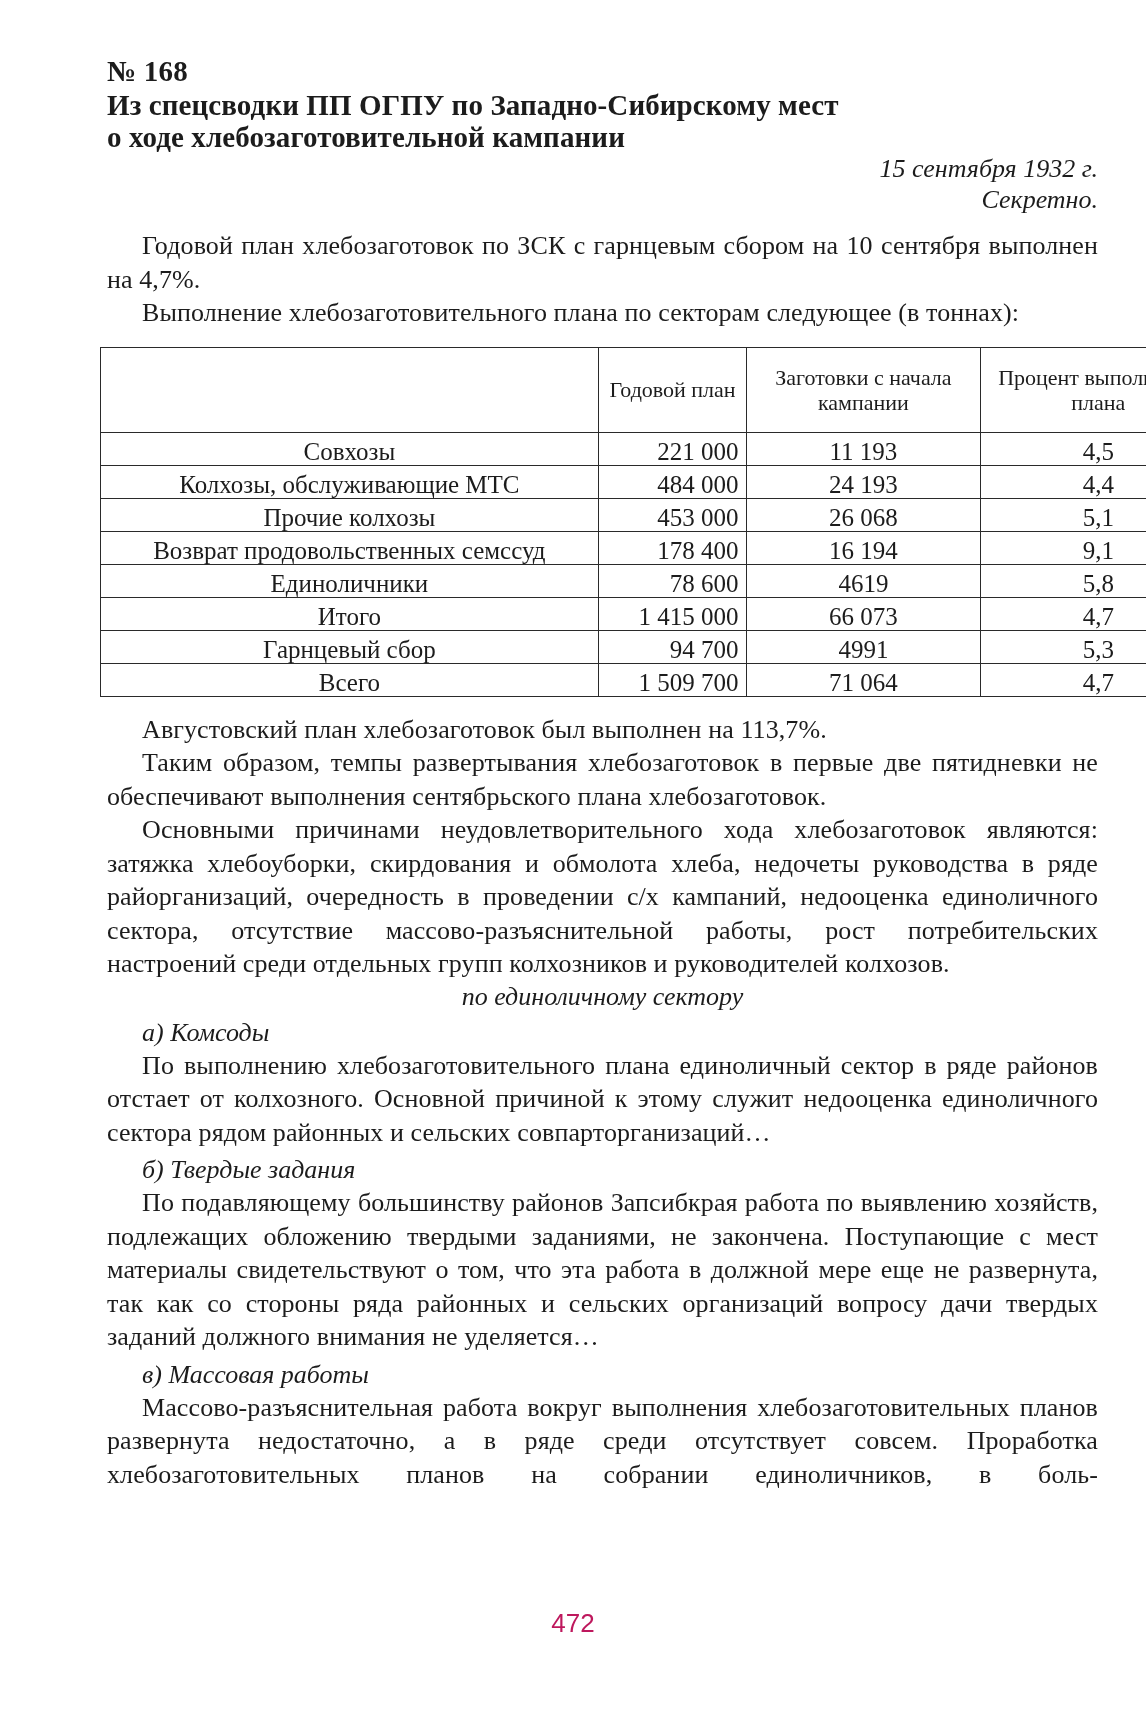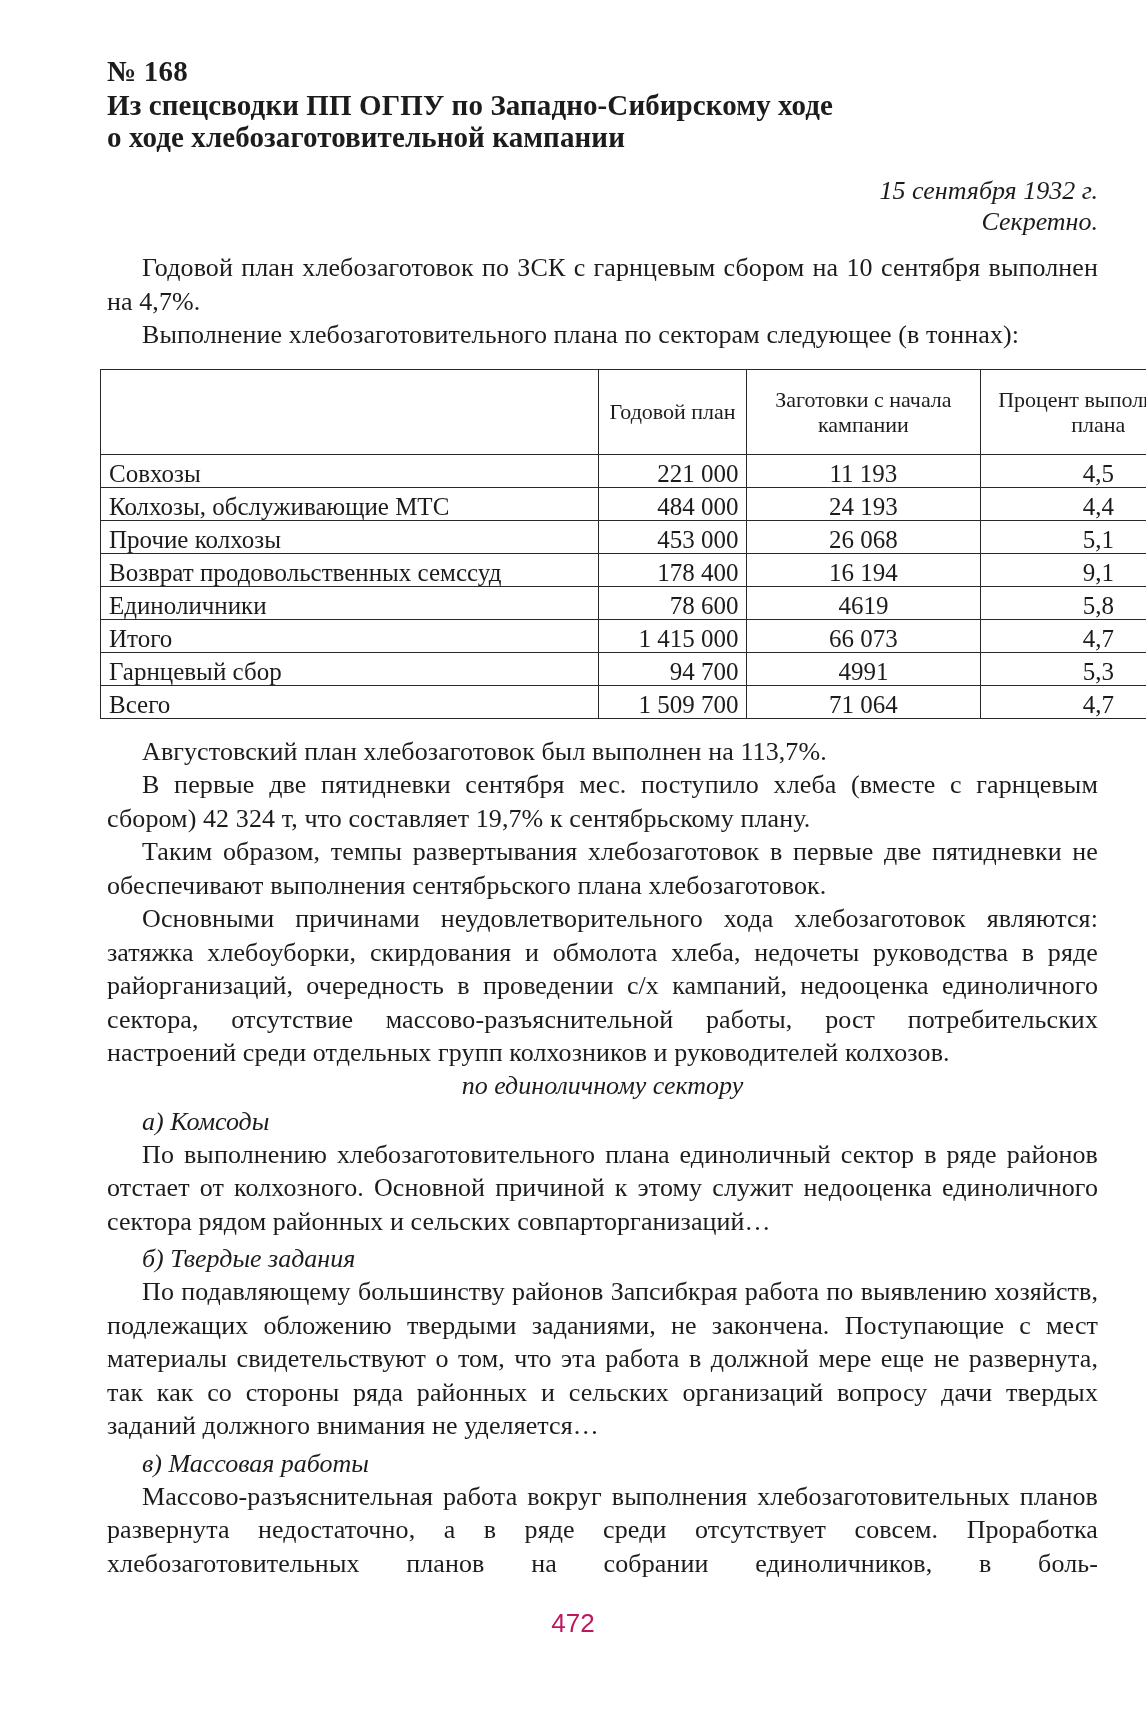--- a/index.html
+++ b/index.html
@@ -35,21 +35,21 @@
       margin: 2px 0 0 0;
       letter-spacing: 0.1px;
     }
     .date-line, .secret-line {
       text-align: right;
       font-style: italic;
       font-size: 26px;
       line-height: 31px;
       margin: 0;
     }
-    .date-line { margin-top: 22px; }
+    .date-line { }
     .para {
       font-size: 26px;
       line-height: 33.5px;
       margin: 0;
       text-indent: 35px;
       text-align: justify;
       letter-spacing: 0.1px;
     }
     .para + .para { margin-top: 0; }
     .gap-small { margin-top: 6px; }
@@ -72,21 +72,21 @@
       font-size: 22px;
       line-height: 25px;
       padding-top: 2px;
       padding-bottom: 2px;
     }
     table.stats td {
       height: 32px;
       vertical-align: bottom;
       padding-bottom: 0;
     }
-    table.stats td.label { text-align: left; }
+    table.stats td.label { text-align: center; }
     table.stats td.num { text-align: right; }
     table.stats td.center { text-align: center; }
     col.c1 { width: 442px; }
     col.c2 { width: 132px; }
     col.c3 { width: 207px; }
     col.c4 { width: 210px; }
     .after-table { margin-top: 16px; }
     .section-heading {
       font-style: italic;
       font-size: 26px;
@@ -109,21 +109,21 @@
       font-family: "Liberation Sans", "DejaVu Sans", sans-serif;
       font-size: 26px;
       color: #be185d;
     }
   </style>
 </head>
 <body>
 
 <div class="page">
   <p class="doc-number">№ 168</p>
-  <p class="doc-title">Из спецсводки ПП ОГПУ по Западно-Сибирскому ходе</p>
+  <p class="doc-title">Из спецсводки ПП ОГПУ по Западно-Сибирскому мест</p>
   <p class="doc-title" style="margin-top:0">о ходе хлебозаготовительной кампании</p>
 
   <p class="date-line">15 сентября 1932 г.</p>
   <p class="secret-line">Секретно.</p>
 
   <p class="para" style="margin-top:14px">Годовой план хлебозаготовок по ЗСК с гарнцевым сбором на 10 сентября выполнен на 4,7%.</p>
   <p class="para gap-small">Выполнение хлебозаготовительного плана по секторам следующее (в тоннах):</p>
 
   <table class="stats">
     <colgroup>
@@ -186,21 +186,20 @@
       <tr>
         <td class="label">Всего</td>
         <td class="num">1 509 700</td>
         <td class="center">71 064</td>
         <td class="center">4,7</td>
       </tr>
     </tbody>
   </table>
 
   <p class="para after-table">Августовский план хлебозаготовок был выполнен на 113,7%.</p>
-  <p class="para gap-small">В первые две пятидневки сентября мес. поступило хлеба (вместе с гарнцевым сбором) 42 324 т, что составляет 19,7% к сентябрьскому плану.</p>
   <p class="para gap-small">Таким образом, темпы развертывания хлебозаготовок в первые две пятидневки не обеспечивают выполнения сентябрьского плана хлебозаготовок.</p>
   <p class="para gap-small">Основными причинами неудовлетворительного хода хлебозаготовок являются: затяжка хлебоуборки, скирдования и обмолота хлеба, недочеты руководства в ряде райорганизаций, очередность в проведении с/х кампаний, недооценка единоличного сектора, отсутствие массово-разъяснительной работы, рост потребительских настроений среди отдельных групп колхозников и руководителей колхозов.</p>
 
   <p class="section-heading" style="margin-top:0">по единоличному сектору</p>
 
   <p class="sub-heading">а) Комсоды</p>
   <p class="para">По выполнению хлебозаготовительного плана единоличный сектор в ряде районов отстает от колхозного. Основной причиной к этому служит недооценка единоличного сектора рядом районных и сельских совпарторганизаций…</p>
 
   <p class="sub-heading">б) Твердые задания</p>
   <p class="para">По подавляющему большинству районов Запсибкрая работа по выявлению хозяйств, подлежащих обложению твердыми заданиями, не закончена. Поступающие с мест материалы свидетельствуют о том, что эта работа в должной мере еще не развернута, так как со стороны ряда районных и сельских организаций вопросу дачи твердых заданий должного внимания не уделяется…</p>

